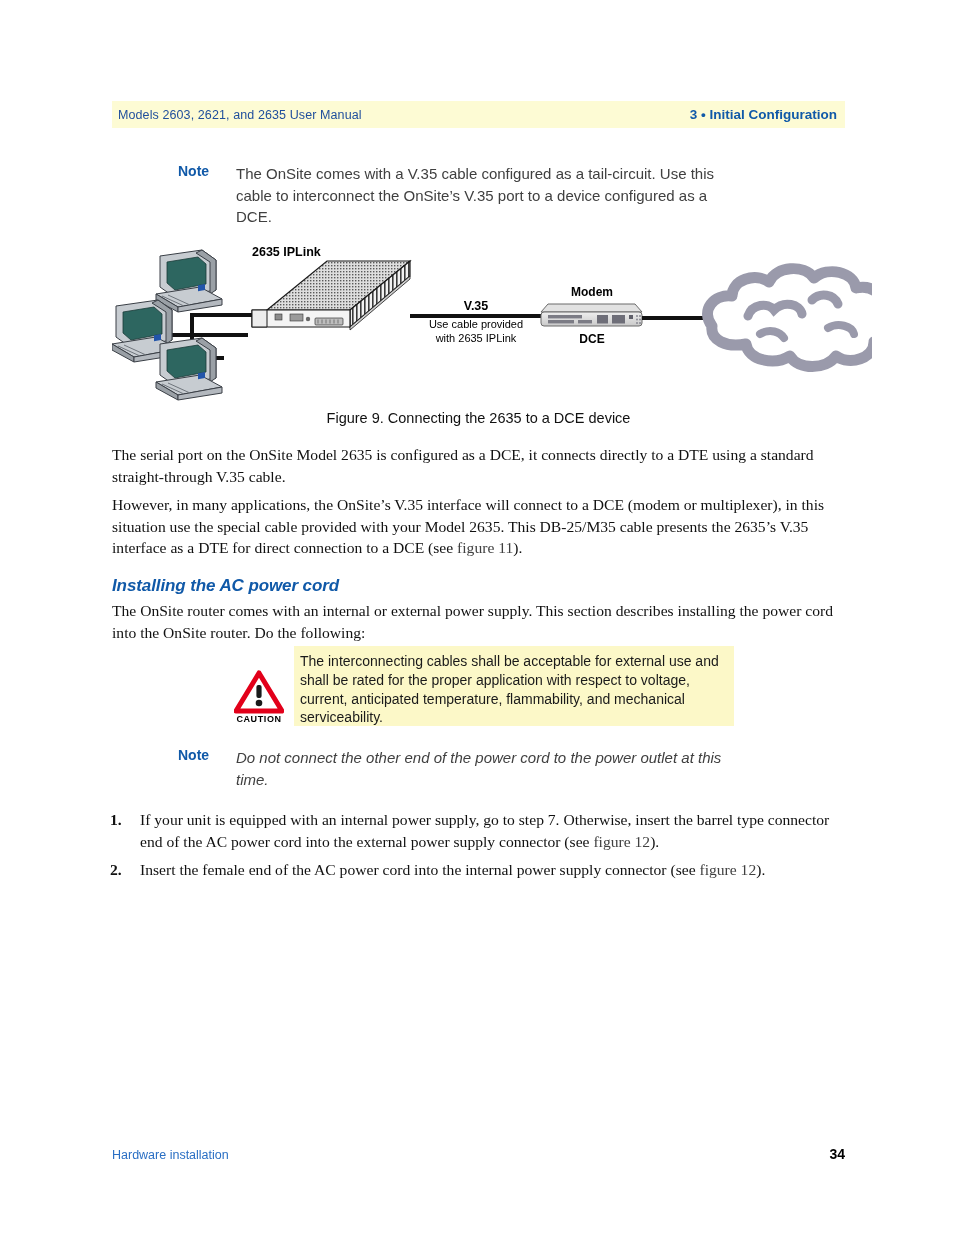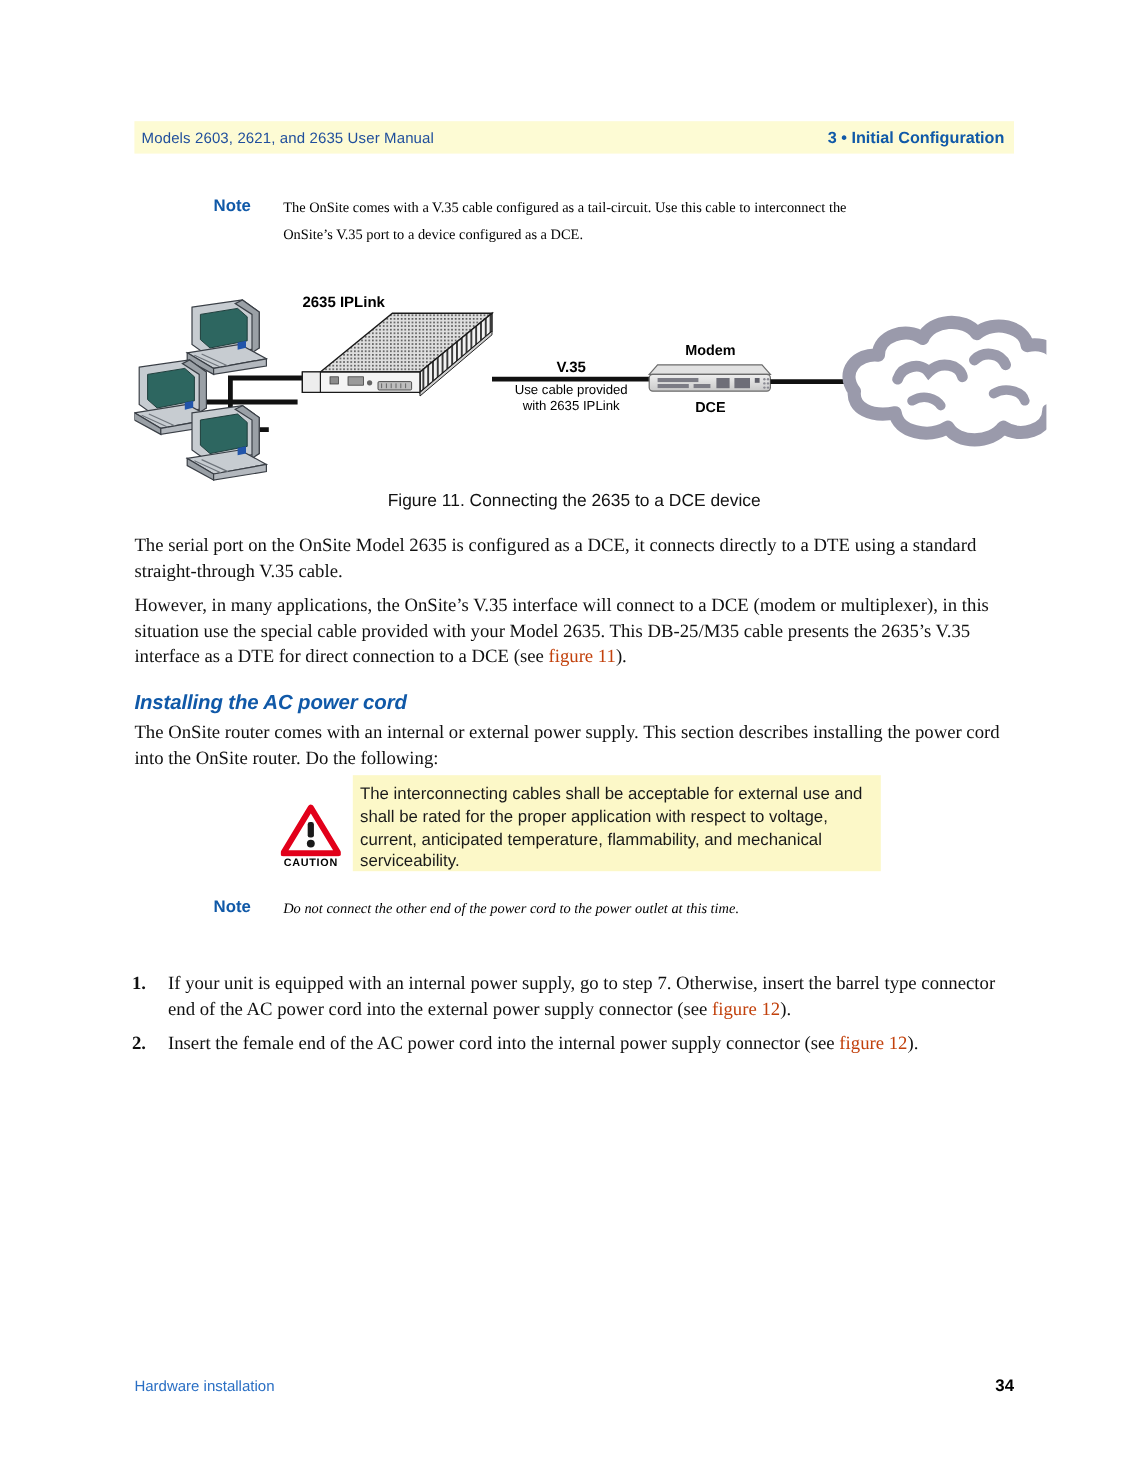--- a/index.html
+++ b/index.html
@@ -62,24 +62,24 @@
   .note-label {
     font-family: "Liberation Sans", sans-serif;
     font-size: 14px;
     font-weight: bold;
     color: #1059a8;
     width: 58px;
     flex: 0 0 58px;
     text-align: left;
   }
   .note-text {
-    font-family: Liberation Serif, serif;
-    font-size: 12px;
+    font-family: Liberation Sans, sans-serif;
+    font-size: 15px;
     line-height: 21.5px;
-    color: #000000;
+    color: #404040;
   }
   .note-text.italic { font-style: italic; }
 
   #note-top {
     left: 178px;
     top: 163px;
     width: 560px;
   }
   #note-power {
     left: 178px;
@@ -113,21 +113,21 @@
     font-size: 15.6px;
     line-height: 21.5px;
     color: #111111;
     text-align: left;
   }
   #par-1 { left: 112px; top: 444px; width: 731px; }
   #par-2 { left: 112px; top: 494px; width: 731px; }
   #par-3 { left: 112px; top: 600px; width: 731px; }
 
   .xref {
-    color: #c2410c;
+    color: #404040;
   }
 
   
   .section-heading {
     position: absolute;
     left: 112px;
     top: 576px;
     font-family: "Liberation Sans", sans-serif;
     font-style: italic;
     font-weight: bold;
@@ -384,21 +384,21 @@
 
       <text class="diag-label" id="lbl-device" x="140" y="18" font-size="12.5">2635 IPLink</text>
       <text class="diag-label" id="lbl-v35" x="364" y="72" font-size="12.5" text-anchor="middle">V.35</text>
       <text class="diag-sub" id="lbl-v35-1" x="364" y="90" font-size="11" text-anchor="middle">Use cable provided</text>
       <text class="diag-sub" id="lbl-v35-2" x="364" y="104" font-size="11" text-anchor="middle">with 2635 IPLink</text>
       <text class="diag-label" id="lbl-modem" x="480" y="58" font-size="12" text-anchor="middle">Modem</text>
       <text class="diag-label" id="lbl-dce" x="480" y="105" font-size="12" text-anchor="middle">DCE</text>
     </svg>
   </div>
 
-  <div class="figure-caption">Figure 11. Connecting the 2635 to a DCE device</div>
+  <div class="figure-caption">Figure 9. Connecting the 2635 to a DCE device</div>
 
   <div class="body-par" id="par-1">
     <span>The serial port on the OnSite Model 2635 is configured as a DCE, it connects directly to a DTE using a standard straight-through V.35 cable.</span>
   </div>
 
   <div class="body-par" id="par-2">
     <span>However, in many applications, the OnSite’s V.35 interface will connect to a DCE (modem or multiplexer), in this situation use the special cable provided with your Model 2635. This DB-25/M35 cable presents the 2635’s V.35 interface as a DTE for direct connection to a DCE (see </span><span class="xref">figure 11</span><span>).</span>
   </div>
 
   <div class="section-heading">Installing the AC power cord</div>

